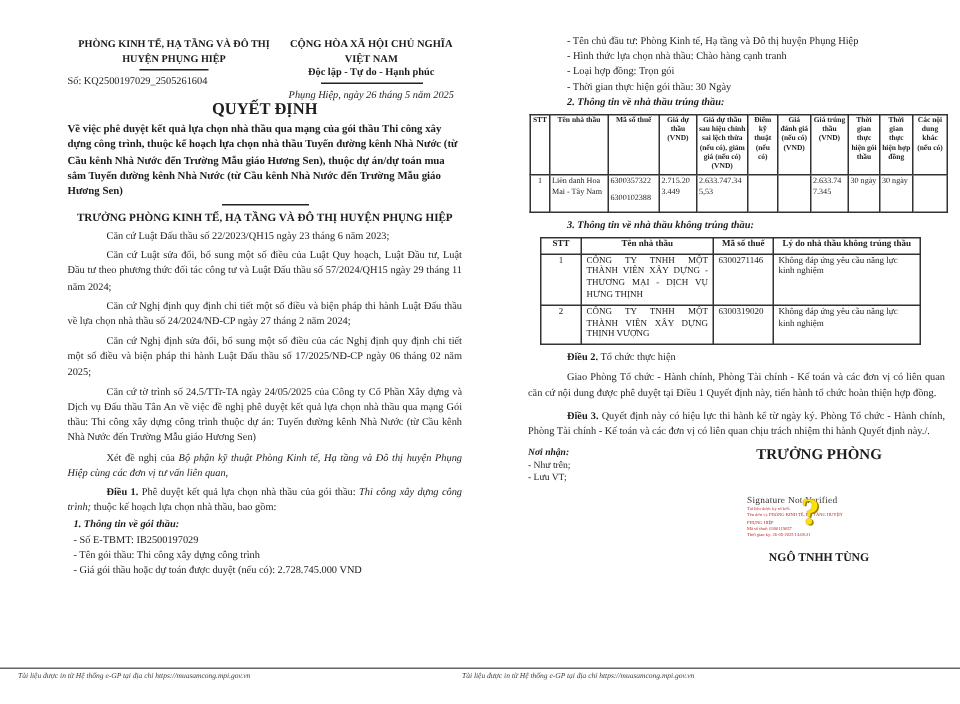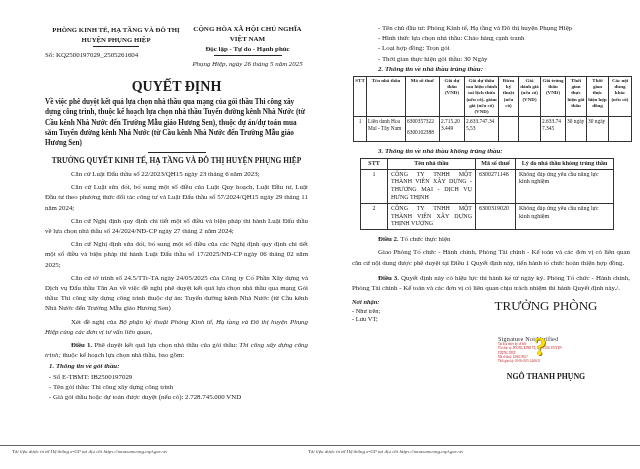--- a/index.html
+++ b/index.html
@@ -15,21 +15,21 @@
   .hdr-left  { width:142px; text-align:center; }
   .hdr-right { width:121px; text-align:center; margin-left:0; flex:1; }
   .org      { font-weight:bold; font-size:6.8px; line-height:9.6px; }
   .national { font-weight:bold; font-size:7.0px; line-height:9.6px; }
   .motto    { font-weight:bold; font-size:6.9px; line-height:9.6px; }
   .rule-org    { width:46px; border-top:1px solid #222; margin:2px auto 3px; }
   .rule-motto  { width:68px; border-top:1px solid #222; margin:1px auto 4px; }
   .doc-number  { font-size:6.9px; text-align:left; margin-top:4px; }
   .place-date  { font-style:italic; font-size:6.9px; margin-top:3px; }
 
-  .title    { text-align:center; font-weight:bold; font-size:14px; margin-top:12px; }
+  .title    { text-align:center; font-weight:bold; font-size:11px; }
   .subtitle { text-align:left; font-weight:bold; font-size:7.2px; line-height:10.4px; margin-top:2px; }
   .rule-sub { width:58px; border-top:1px solid #222; margin:3px auto 3px; }
   .authority{ text-align:center; font-weight:bold; font-size:7.4px; line-height:10.2px; }
 
   .para { font-size:6.9px; line-height:10.2px; text-align:justify; text-indent:26px; margin-top:3px; }
   .center-b { text-align:center; font-weight:bold; font-size:7.6px; margin-top:4px; }
   .sec-head { font-weight:bold; font-style:italic; font-size:6.9px; line-height:10.2px; margin-left:4px; margin-top:1px; }
   .item { font-size:6.9px; line-height:10.2px; margin-left:4px; }
 
   
@@ -51,21 +51,21 @@
 
   .art-line { font-size:6.9px; line-height:10.2px; text-indent:26px; margin-top:4px; }
   b.run { font-weight:bold; }
   i.run { font-style:italic; }
 
   .sig-row { display:flex; margin-top:5px; }
   .recipients { width:110px; }
   .recip-head { font-weight:bold; font-style:italic; font-size:6.4px; line-height:8.4px; }
   .recip-item { font-size:6.4px; line-height:8.2px; }
   .sig-block { flex:1; text-align:center; position:relative; }
-  .signer-title { font-weight:normal; font-size:13px; }
+  .signer-title { font-weight:bold; font-size:10px; }
   .stamp { position:relative; width:96px; margin:21px auto 0 auto; text-align:left; }
   .stamp-title { font-size:6.2px; color:#2f2f2f; letter-spacing:.2px; }
   .stamp-line  { font-size:3px; line-height:4.2px; color:#c62222; white-space:nowrap; overflow:hidden; }
   .qmark { position:absolute; left:36px; top:-2px; font-size:25px; font-weight:bold; color:#ffe000;
            text-shadow:0 0 1px #7a6400, 1px 1px 0 #9a8200; font-family:"Liberation Serif",serif; }
   .signer-name { font-weight:bold; font-size:7.8px; margin-top:9px; }
 
   
   .footer-rule { position:absolute; left:0; top:445px; width:640px; border-top:1px solid #666; }
   .footer-text { position:absolute; top:449px; font-size:5px; font-style:italic; color:#3a3a3a; white-space:nowrap; }
@@ -86,21 +86,21 @@
       <div class="national">CỘNG HÒA XÃ HỘI CHỦ NGHĨA VIỆT NAM</div>
       <div class="motto">Độc lập - Tự do - Hạnh phúc</div>
       <div class="rule-motto"></div>
       <div class="place-date">Phụng Hiệp, ngày 26 tháng 5 năm 2025</div>
     </div>
   </div>
 
   <div class="title">QUYẾT ĐỊNH</div>
   <div class="subtitle">Về việc phê duyệt kết quả lựa chọn nhà thầu qua mạng của gói thầu Thi công xây dựng công trình, thuộc kế hoạch lựa chọn nhà thầu Tuyến đường kênh Nhà Nước (từ Cầu kênh Nhà Nước đến Trường Mẫu giáo Hương Sen), thuộc dự án/dự toán mua sắm Tuyến đường kênh Nhà Nước (từ Cầu kênh Nhà Nước đến Trường Mẫu giáo Hương Sen)</div>
   <div class="rule-sub"></div>
-  <div class="authority">TRƯỞNG QUYẾT KINH TẾ, HẠ TẦNG VÀ ĐÔ THỊ HUYỆN PHỤNG HIỆP</div>
+  <div class="authority">TRƯỞNG PHÒNG KINH TẾ, HẠ TẦNG VÀ ĐÔ THỊ HUYỆN PHỤNG HIỆP</div>
 
   <p class="para">Căn cứ Luật Đấu thầu số 22/2023/QH15 ngày 23 tháng 6 năm 2023;</p>
   <p class="para">Căn cứ Luật sửa đổi, bổ sung một số điều của Luật Quy hoạch, Luật Đầu tư, Luật Đầu tư theo phương thức đối tác công tư và Luật Đấu thầu số 57/2024/QH15 ngày 29 tháng 11 năm 2024;</p>
   <p class="para">Căn cứ Nghị định quy định chi tiết một số điều và biện pháp thi hành Luật Đấu thầu về lựa chọn nhà thầu số 24/2024/NĐ-CP ngày 27 tháng 2 năm 2024;</p>
   <p class="para">Căn cứ Nghị định sửa đổi, bổ sung một số điều của các Nghị định quy định chi tiết một số điều và biện pháp thi hành Luật Đấu thầu số 17/2025/NĐ-CP ngày 06 tháng 02 năm 2025;</p>
   <p class="para">Căn cứ tờ trình số 24.5/TTr-TA  ngày 24/05/2025 của Công ty Cổ Phần Xây dựng và Dịch vụ Đấu thầu Tân An về việc đề nghị phê duyệt kết quả lựa chọn nhà thầu qua mạng Gói thầu: Thi công xây dựng công trình thuộc dự án: Tuyến đường kênh Nhà Nước (từ Cầu kênh Nhà Nước đến Trường Mẫu giáo Hương Sen)</p>
 
   <p class="para"><span>Xét đề nghị của </span><i class="run">Bộ phận kỹ thuật Phòng Kinh tế, Hạ tầng và Đô thị huyện Phụng Hiệp cùng các đơn vị tư vấn liên quan,</i></p>
 
 
@@ -212,20 +212,20 @@
       <div class="signer-title">TRƯỞNG PHÒNG</div>
       <div class="stamp">
         <div class="stamp-title">Signature Not Verified</div>
         <div class="stamp-line">Tài liệu được ký số bởi:</div>
         <div class="stamp-line">Tên đơn vị: PHÒNG KINH TẾ, HẠ TẦNG HUYỆN</div>
         <div class="stamp-line">PHỤNG HIỆP</div>
         <div class="stamp-line">Mã số thuế: 6300119657</div>
         <div class="stamp-line">Thời gian ký: 26-05-2025 14:08:31</div>
         <div class="qmark">?</div>
       </div>
-      <div class="signer-name">NGÔ THANH PHỤNG</div>
+      <div class="signer-name">NGÔ TNHH TÙNG</div>
     </div>
   </div>
 </div>
 
 <div class="footer-rule"></div>
 <div class="footer-text ft1">Tài liệu được in từ Hệ thống e-GP tại địa chỉ https://muasamcong.mpi.gov.vn</div>
 <div class="footer-text ft2">Tài liệu được in từ Hệ thống e-GP tại địa chỉ https://muasamcong.mpi.gov.vn</div>
 
 </body></html>

